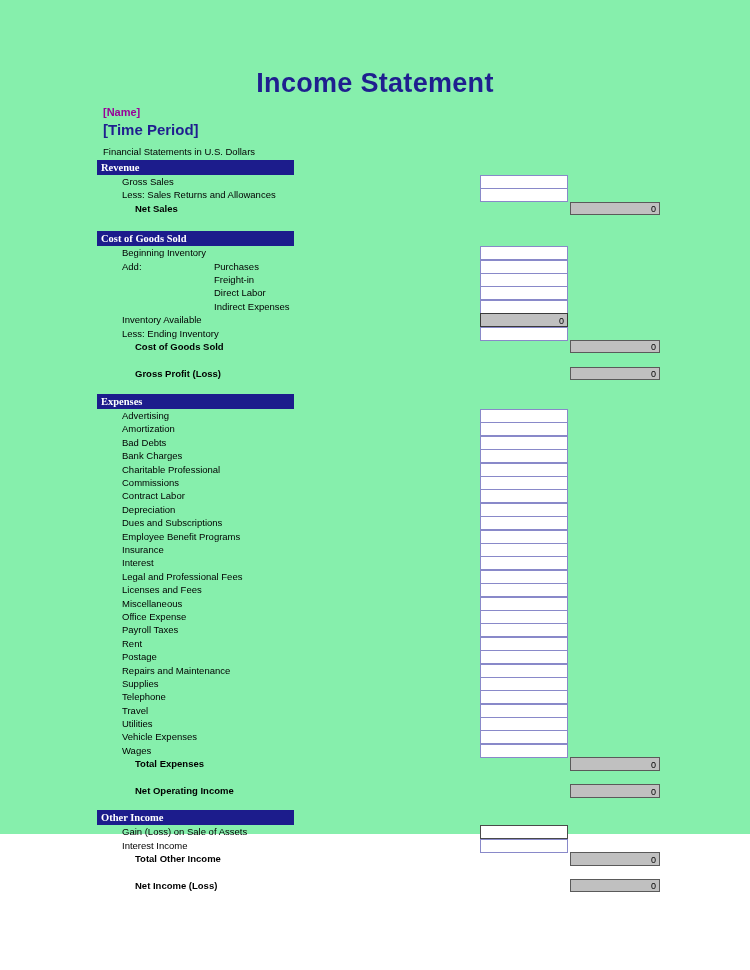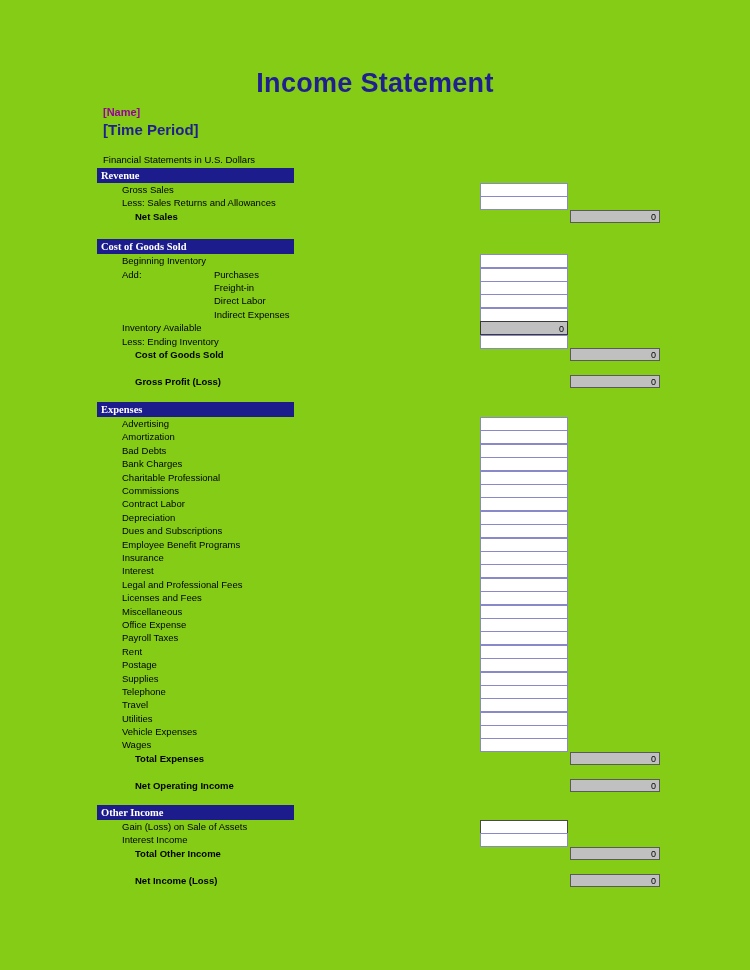--- a/index.html
+++ b/index.html
@@ -1,23 +1,23 @@
 <!DOCTYPE html>
 <html><head>
 <meta charset="utf-8">
 <style>
   * { margin:0; padding:0; box-sizing:border-box; }
   html,body { background:#fff; }
   body { width:750px; height:970px; font-family:"Liberation Sans", sans-serif; color:#000; overflow:hidden; }
-  .page { position:relative; width:750px; height:970px; background:#84cc16; }
+  .page { position:relative; width:750px; height:834px; background:#86efac; }
 
   .title { padding-top:68px; text-align:center; font-size:27px; font-weight:bold; color:#1f1f8f; letter-spacing:0.3px; }
   .name { margin:7px 0 0 103px; font-size:11px; font-weight:bold; color:#990099; }
   .period { margin:3px 0 0 103px; font-size:15px; font-weight:bold; color:#1f1f8f; }
-  .subtitle { margin:16px 0 3px 103px; font-size:9.5px; color:#000; }
+  .subtitle { margin:8px 0 3px 103px; font-size:9.5px; color:#000; }
 
   .secbar { margin-left:97px; width:197px; height:15px; background:#1c1c8c; color:#fff;
             font-size:10.5px; font-weight:bold; line-height:15px; padding-left:4px;font-family:Liberation Serif, serif; }
 
   .row { position:relative; height:13.4px; font-size:9.5px; }
   .lbl { position:absolute; top:1px; white-space:nowrap; }
   .i1 { left:122px; }
   .i2 { left:135px; font-weight:bold; }
   .i3 { left:205px;padding-left:9px; }
 
@@ -173,20 +173,24 @@
   </div>
   <div class="row">
     <span class="lbl i1">Rent</span>
     <div class="box"></div>
   </div>
   <div class="row">
     <span class="lbl i1">Postage</span>
     <div class="box"></div>
   </div>
   <div class="row">
+    <span class="lbl i1">Repairs and Maintenance</span>
+    <div class="box"></div>
+  </div>
+  <div class="row">
     <span class="lbl i1">Supplies</span>
     <div class="box"></div>
   </div>
   <div class="row">
     <span class="lbl i1">Telephone</span>
     <div class="box"></div>
   </div>
   <div class="row">
     <span class="lbl i1">Travel</span>
     <div class="box"></div>

